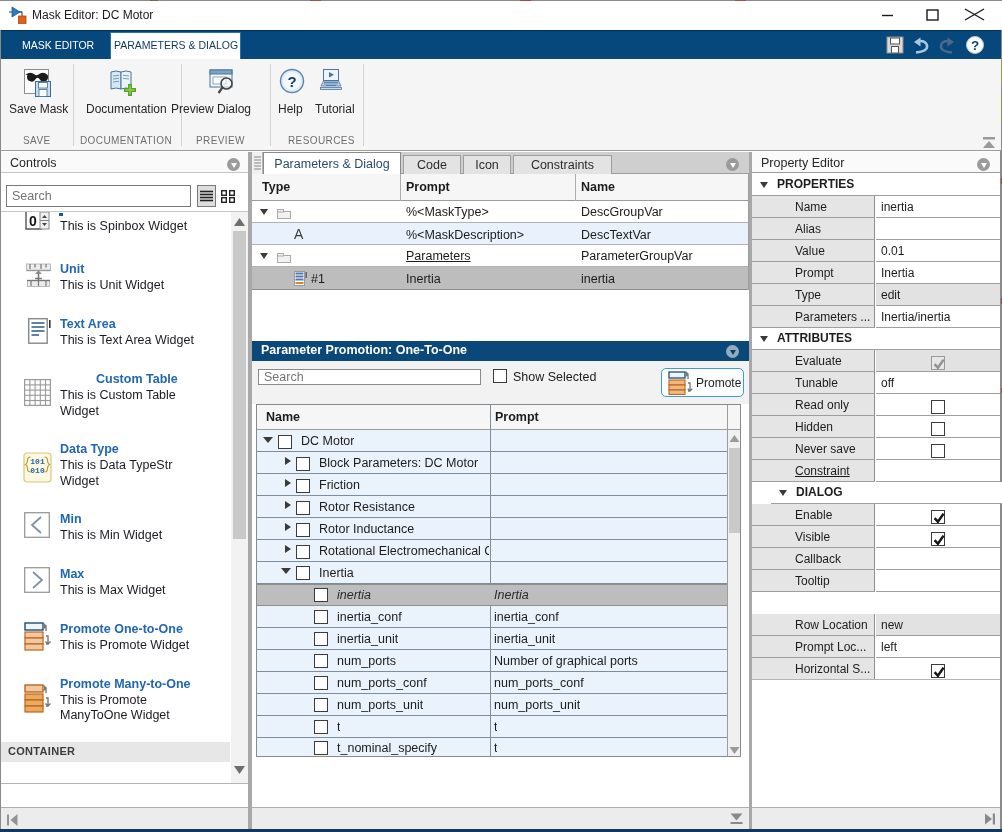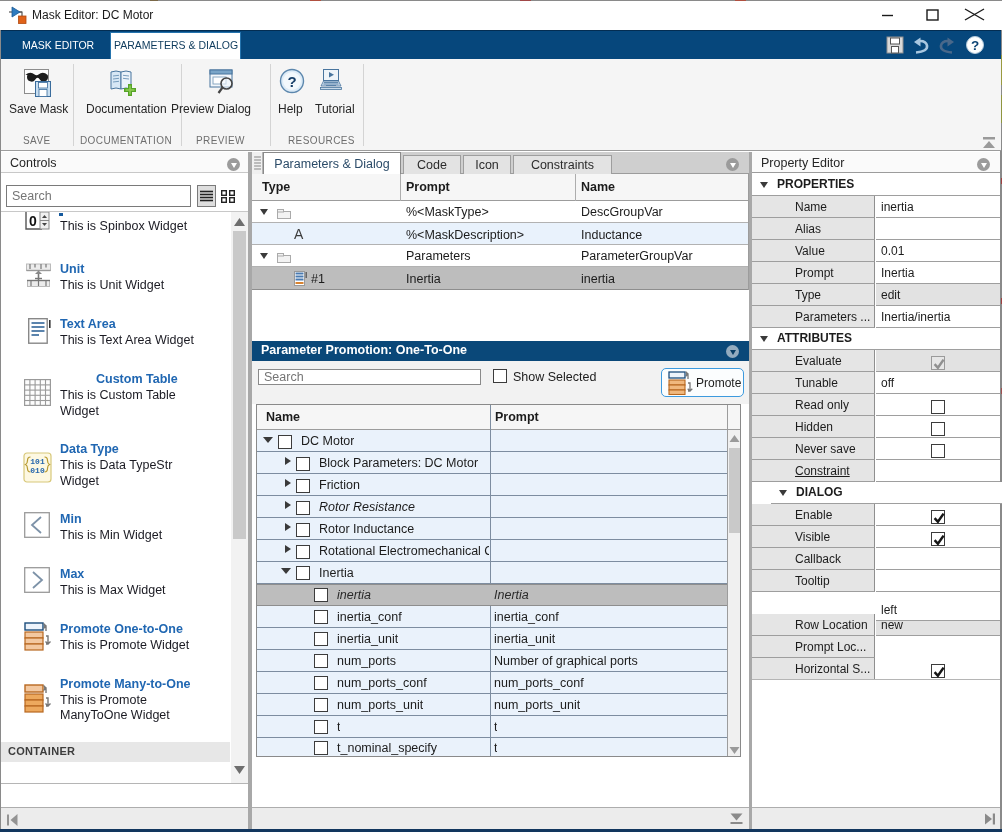--- a/index.html
+++ b/index.html
@@ -371,27 +371,27 @@
   <div class="abs crow" style="top:267px;background:#bdbdbd;border-bottom:1px solid #8e8e8e;height:23px;"></div>
   <div class="abs tri-d" style="left:260px;top:209px;border-left-width:4px;border-right-width:4px;border-top-width:6px;"></div>
   <svg class="abs" style="left:277px;top:209px" width="14" height="10" viewBox="0 0 14 10">
     <rect x="0.5" y="2.5" width="13" height="7" fill="#f2f2f2" stroke="#aaa"></rect>
       <rect x="0.5" y="0.5" width="6" height="2.5" fill="#f2f2f2" stroke="#aaa"></rect>
   </svg>
   <div class="abs cell" style="left:406px;top:205px;">%&lt;MaskType&gt;</div>
   <div class="abs cell" style="left:581px;top:205px;">DescGroupVar</div>
   <div class="abs" style="left:294px;top:226px;font-size:14px;color:#3c3c3c;">A</div>
   <div class="abs cell" style="left:406px;top:228px;">%&lt;MaskDescription&gt;</div>
-  <div class="abs cell" style="left:581px;top:228px;">Inductance</div>
+  <div class="abs cell" style="left:581px;top:228px;">DescTextVar</div>
   <div class="abs tri-d" style="left:260px;top:253px;border-left-width:4px;border-right-width:4px;border-top-width:6px;"></div>
   <svg class="abs" style="left:277px;top:253px" width="14" height="10" viewBox="0 0 14 10">
     <rect x="0.5" y="2.5" width="13" height="7" fill="#f2f2f2" stroke="#aaa"></rect>
       <rect x="0.5" y="0.5" width="6" height="2.5" fill="#f2f2f2" stroke="#aaa"></rect>
   </svg>
-  <div class="abs cell" style="left:406px;top:249px;">Parameters</div>
+  <div class="abs cell" style="left:406px;top:249px;text-decoration:underline;">Parameters</div>
   <div class="abs cell" style="left:581px;top:249px;">ParameterGroupVar</div>
   <svg class="abs" style="left:294px;top:271px" width="13" height="15" viewBox="0 0 13 15">
     <rect x="0.5" y="0.5" width="10" height="14" fill="#fff" stroke="#999"></rect>
     <g stroke-width="2">
         <line x1="1.5" y1="2.5" x2="9.5" y2="2.5" stroke="#4a7ab0"></line>
         <line x1="1.5" y1="5.5" x2="9.5" y2="5.5" stroke="#4a7ab0"></line>
         <line x1="1.5" y1="8.5" x2="9.5" y2="8.5" stroke="#4a7ab0"></line>
         <line x1="1.5" y1="12" x2="9.5" y2="12" stroke="#d88330"></line>
       </g>
     <line x1="12.2" y1="1" x2="12.2" y2="7" stroke="#555" stroke-width="1.3"></line>
@@ -447,21 +447,21 @@
   <div class="abs cb" style="left:278px;top:435px;"></div>
   <div class="abs cell2" style="left:301px;top:434px;">DC Motor</div>
   <div class="abs tri-r" style="left:285px;top:457px;"></div>
   <div class="abs cb" style="left:296px;top:457px;"></div>
   <div class="abs cell2" style="left:319px;top:456px;">Block Parameters: DC Motor</div>
   <div class="abs tri-r" style="left:285px;top:479px;"></div>
   <div class="abs cb" style="left:296px;top:479px;"></div>
   <div class="abs cell2" style="left:319px;top:478px;">Friction</div>
   <div class="abs tri-r" style="left:285px;top:501px;"></div>
   <div class="abs cb" style="left:296px;top:501px;"></div>
-  <div class="abs cell2" style="left:319px;top:500px;font-style:italic;">Rotor Resistance</div>
+  <div class="abs cell2" style="left:319px;top:500px;">Rotor Resistance</div>
   <div class="abs tri-r" style="left:285px;top:523px;"></div>
   <div class="abs cb" style="left:296px;top:523px;"></div>
   <div class="abs cell2" style="left:319px;top:522px;">Rotor Inductance</div>
   <div class="abs tri-r" style="left:285px;top:545px;"></div>
   <div class="abs cb" style="left:296px;top:545px;"></div>
   <div class="abs cell2" style="left:319px;top:544px;width:170px;">Rotational Electromechanical Co</div>
   <div class="abs tri-d" style="left:281px;top:568px;border-left-width:5px;border-right-width:5px;border-top-width:6.5px;"></div>
   <div class="abs cb" style="left:296px;top:566px;"></div>
   <div class="abs cell2" style="left:319px;top:566px;">Inertia</div>
   <div class="abs cb" style="left:314px;top:588px;"></div>
@@ -565,21 +565,21 @@
         <path d="M2.6 7.2 L5.9 10.8 L11.6 2.6" fill="none" stroke="#161616" stroke-width="2.5"></path>
       </svg>
     </div>
   <div class="abs plabel" style="top:548px;">Callback</div>
     <div class="abs pval" style="top:548px;"></div>
   <div class="abs plabel" style="top:570px;">Tooltip</div>
     <div class="abs pval" style="top:570px;"></div>
   <div class="abs plabel" style="top:614px;">Row Location</div>
     <div class="abs pval grey" style="top:614px;">new</div>
   <div class="abs plabel" style="top:636px;">Prompt Loc...</div>
-    <div class="abs pval" style="top:599px;">left</div>
+    <div class="abs pval" style="top:636px;">left</div>
   <div class="abs plabel" style="top:658px;">Horizontal S...</div>
     <div class="abs pval" style="top:658px;"></div>
   <div class="abs cb" style="left:931px;top:664px;">
       <svg width="14" height="14" viewBox="0 0 14 14">
         <path d="M2.6 7.2 L5.9 10.8 L11.6 2.6" fill="none" stroke="#161616" stroke-width="2.5"></path>
       </svg>
     </div>
   <div class="abs" style="left:752px;top:679px;width:248px;height:1px;background:#b5b5b5;"></div>
 
   <div class="abs" style="left:752px;top:807px;width:248px;height:22px;background:#ececec;border-top:1px solid #adadad;"></div>

